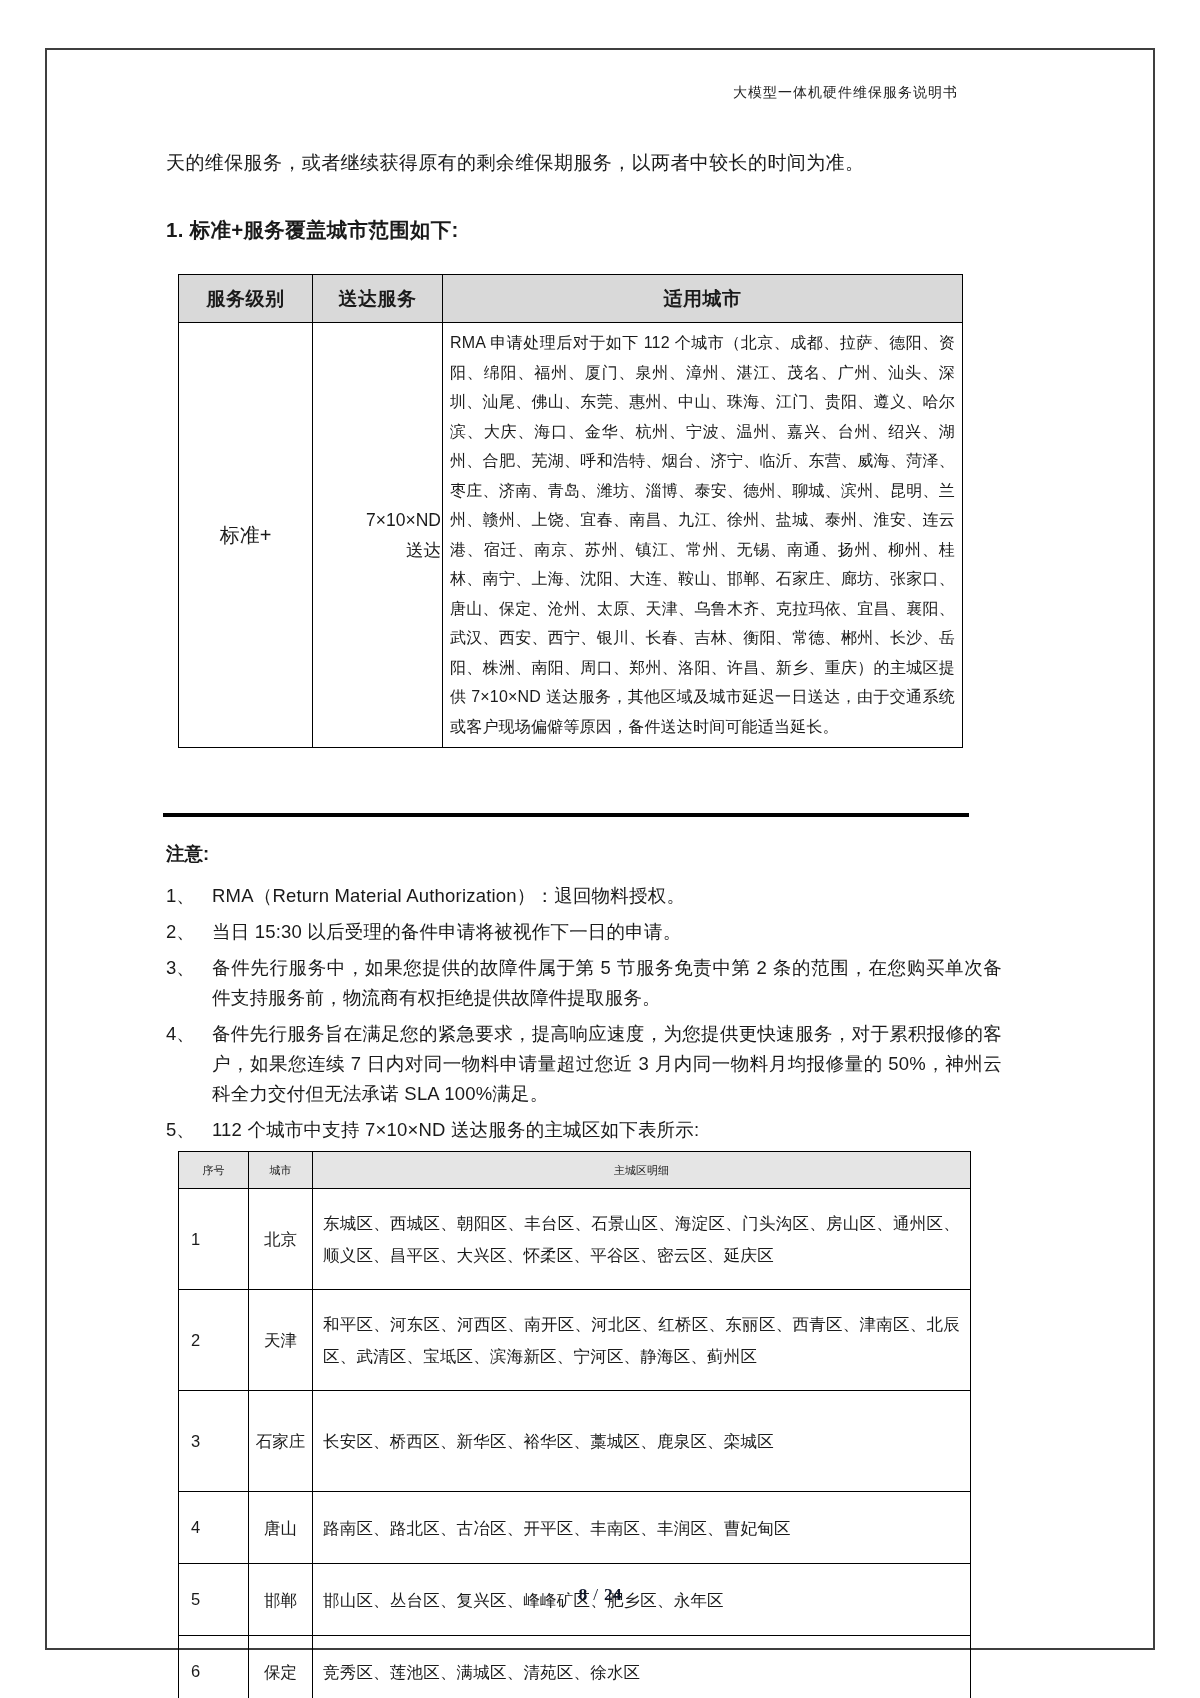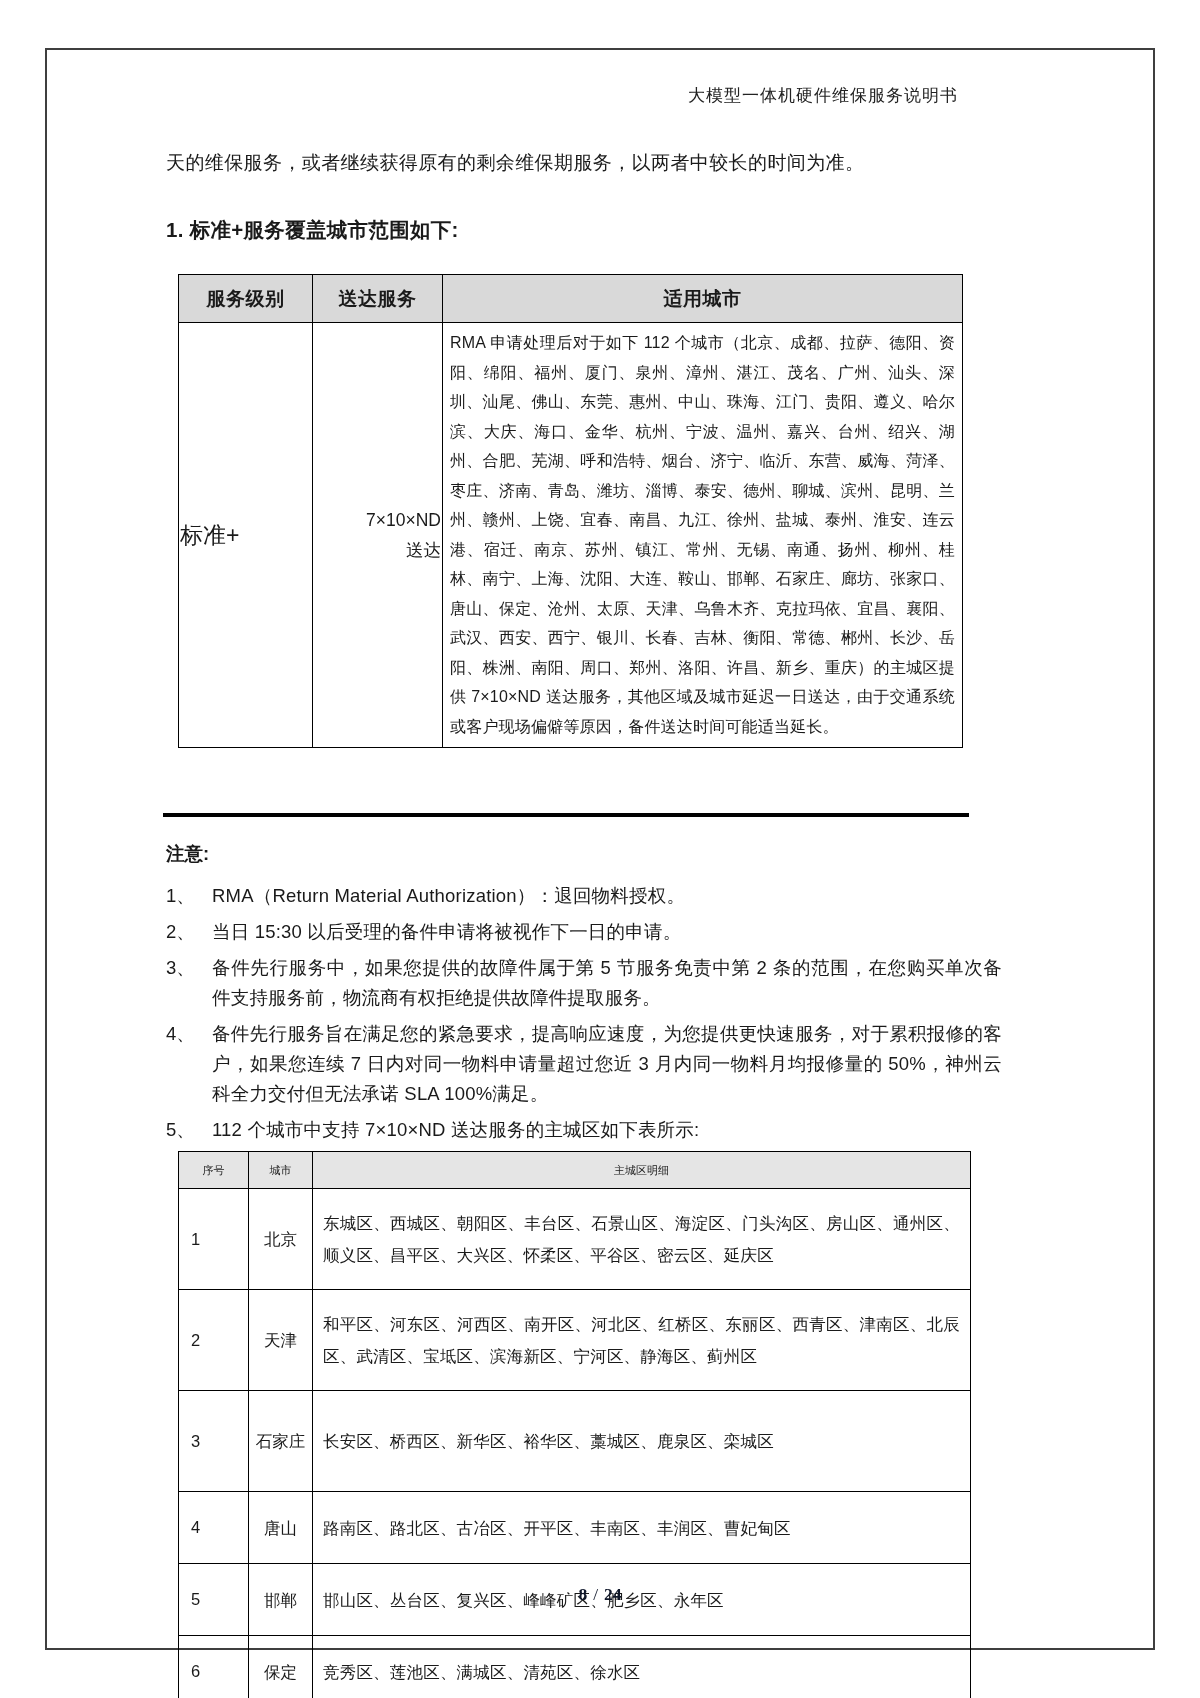--- a/index.html
+++ b/index.html
@@ -9,37 +9,37 @@
     font-family:"Liberation Sans","DejaVu Sans",sans-serif;
     overflow:hidden;
   }
   .page-frame {
     position:absolute; left:45px; top:48px; width:1106px; height:1598px;
     border:2px solid #3f3f3f; pointer-events:none;
   }
   .doc-header {
     position:absolute; top:84px; left:0; width:958px;
     text-align:right; font-family:Liberation Sans, sans-serif;
-    font-size:17px; color:#222; letter-spacing:1px;
+    font-size:14px; color:#222; letter-spacing:1px;
   }
   .content { position:absolute; left:166px; top:150px; width:836px; }
   .para1 { font-size:19px; line-height:26px; letter-spacing:0.4px; margin:0 0 40px 0; }
   .para2 { font-size:19px; line-height:26px; letter-spacing:0.4px; margin:0 0 38px 0; text-indent:34px; }
   .section-heading { font-size:20.5px; font-weight:bold; line-height:28px; margin:0 0 30px 0; letter-spacing:0.3px; }
 
   table { border-collapse:collapse; }
   td, th { border:1.5px solid #000; }
 
   .service-table { margin-left:12px; width:784px; table-layout:fixed; }
   .service-table th {
     background:#d9d9d9; font-size:19px; font-weight:bold;
     height:45px; text-align:center; vertical-align:middle; letter-spacing:0.5px;
   }
   .service-table td { vertical-align:middle; }
-  .svc-level { font-size:23px; }
+  .svc-level { text-align:center; font-size:20px; }
   .svc-response { text-align:right; font-size:17.5px; line-height:30px; }
   .svc-cities {
     font-size:16px; line-height:29.5px; text-align:justify;
     padding:5px 7px 6px 7px; letter-spacing:0.2px;
   }
 
   .divider-rule { width:806px; height:4px; background:#000; margin:65px 0 0 -3px; }
 
   .notice-label { font-size:18.5px; font-weight:bold; margin-top:24px; line-height:26px; }
   .notes { margin-top:14px; }

